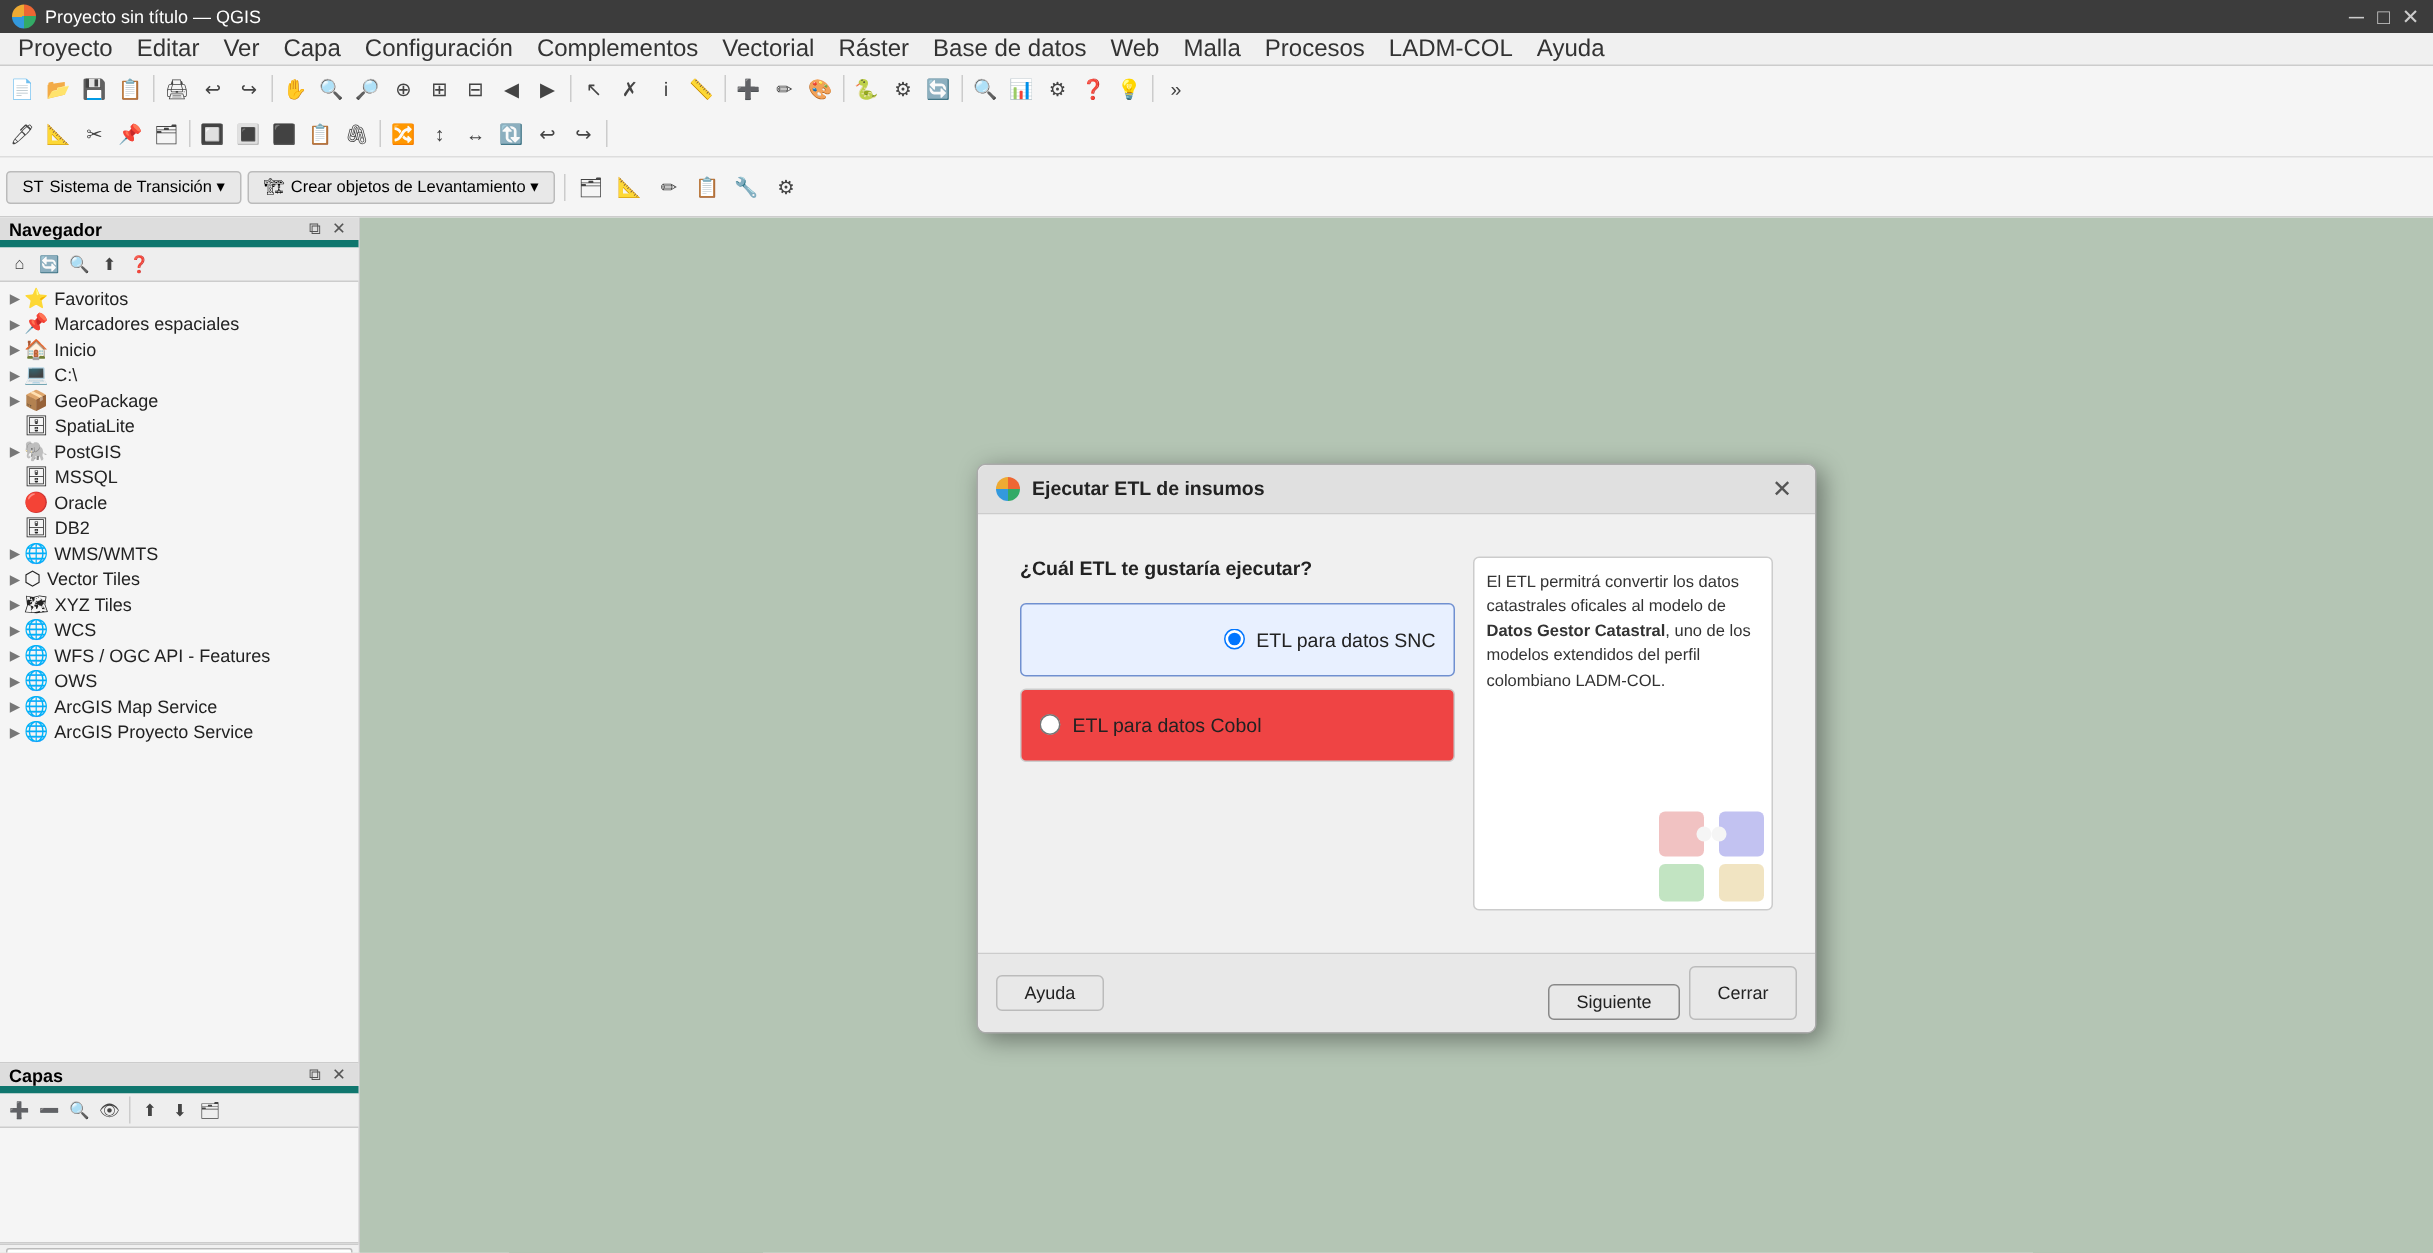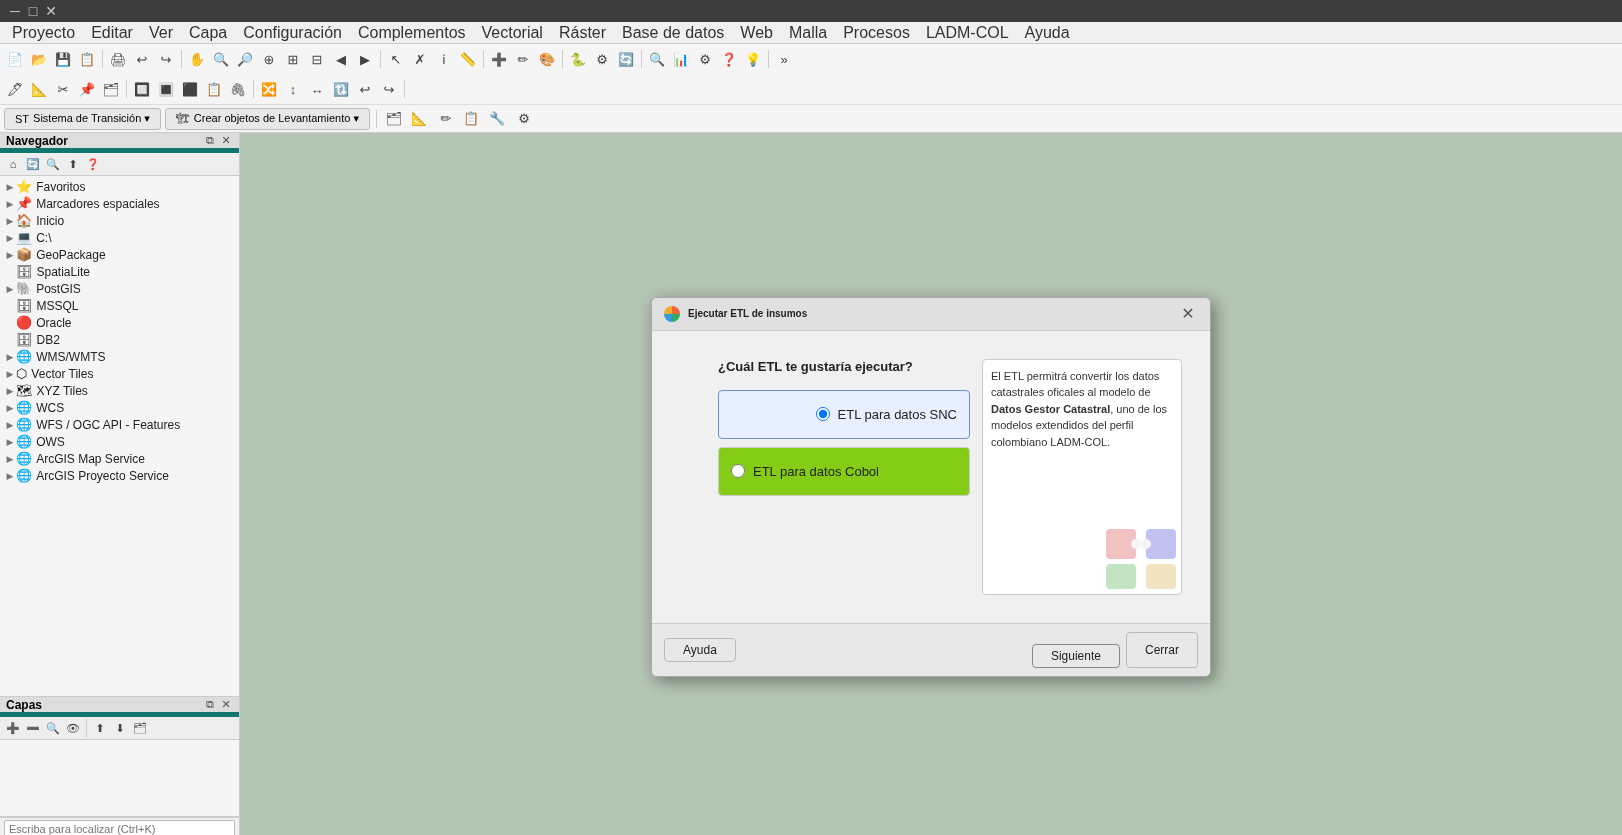--- a/index.html
+++ b/index.html
@@ -81,21 +81,21 @@
       border-radius: 2px;
     }
     .tb-sep { width: 1px; height: 18px; background: #ccc; margin: 0 2px; }
 
     
     .toolbar-row2 {
       display: flex;
       align-items: center;
       padding: 2px 4px;
       gap: 4px;
-      height: 28px;
+      height: 40px;
       border-top: 1px solid #ddd;
     }
     .plugin-btn {
       background: #e8e8e8;
       border: 1px solid #bbb;
       border-radius: 3px;
       padding: 2px 10px;
       font-size: 11px;
       cursor: pointer;
       display: flex; align-items: center; gap: 4px;
@@ -250,39 +250,38 @@
       padding: 6px 12px;
       display: flex;
       align-items: center;
       gap: 8px;
     }
     .dialog-title-icon {
       font-size: 16px;
       color: #2060a0;
     }
     .dialog-title-text {
-      font-size: 10px;
+      font-size: 13px;
       font-weight: bold;
       color: #222;
       flex: 1;
     }
     .dialog-close-btn {
       border: none; background: none; cursor: pointer;
       font-size: 16px; color: #555;
       width: 20px; height: 20px;
       display: flex; align-items: center; justify-content: center;
       border-radius: 3px;
     }
 
     .dialog-body {
       flex: 1;
       display: flex;
       padding: 28px;
       gap: 12px;
-      margin-left: 38px;
     }
 
     .dialog-left {
       flex: 1;
       display: flex;
       flex-direction: column;
       gap: 8px;
     }
 
     .dialog-question {
@@ -292,21 +291,21 @@
       margin-bottom: 8px;
     }
 
     .radio-option {
       display: flex;
       align-items: center;
       gap: 8px;
       padding: 16px 12px;
       border: 1px solid #ccc;
       border-radius: 4px;
-      background: #84cc16;
+      background: #ef4444;
       cursor: pointer;
     }
     .radio-option.selected {
       background: #e8f0ff;
       border-color: #7090d0;
       justify-content: flex-end;
     }
     .radio-input {
       width: 14px; height: 14px;
       cursor: pointer;
@@ -371,20 +370,24 @@
       width: 16px; height: 16px;
       border-radius: 50%;
       background: conic-gradient(#e63 0deg 90deg, #3a6 90deg 180deg, #39d 180deg 270deg, #ea3 270deg 360deg);
       vertical-align: middle;
     }
   </style>
 </head>
 <body>
 
 <div class="title-bar">
+  <div class="title-bar-left">
+    <span class="qgis-icon"></span>
+    <span>Proyecto sin título — QGIS</span>
+  </div>
   <div class="title-bar-controls">
     <button class="title-btn">─</button>
     <button class="title-btn">□</button>
     <button class="title-btn">✕</button>
   </div>
 </div>
 
 <div class="menu-bar">
   <span class="menu-item">Proyecto</span>
   <span class="menu-item">Editar</span>

